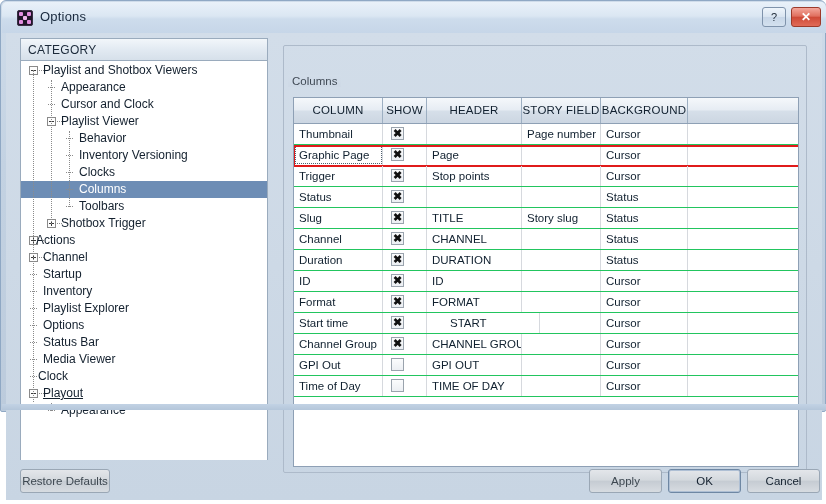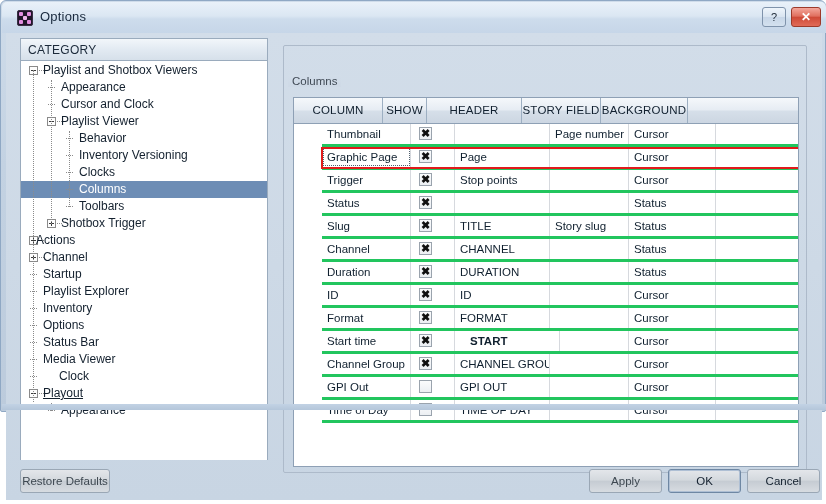--- a/index.html
+++ b/index.html
@@ -132,21 +132,21 @@
   }
   #grid-head .hc{
     position:absolute;top:0;height:25px;line-height:25px;
     font-size:11.5px;color:#11202f;text-align:center;
     border-right:1px solid #9dafc2;
     box-sizing:border-box;
     letter-spacing:.2px;
   }
   #grid-head .hc.filler{border-right:none;}
   .row{
-    position:relative;height:20px;border-bottom:3px solid #22c55e;margin-left:28px;
+    position:relative;height:20px;border-bottom:1px solid #22c55e;
   }
   .cell{
     position:absolute;top:0;height:20px;line-height:20px;
     font-size:11.5px;color:#10202f;
     box-sizing:border-box;
     border-right:1px solid #d6d9de;
     padding-left:5px;white-space:nowrap;overflow:hidden;
   }
   .cell.filler{border-right:none;}
   .chk{
@@ -269,41 +269,41 @@
             <div class="tog plus" style="left: 8px;"></div>
             <div class="dash" style="left: 18px; width: 5px;"></div>
             <span class="lbl" style="left: 22px;">Channel</span>
           </div>
           <div class="tnode">
             <div class="dash" style="left: 9px;"></div>
             <span class="lbl" style="left: 22px;">Startup</span>
           </div>
           <div class="tnode">
             <div class="dash" style="left: 9px;"></div>
+            <span class="lbl" style="left: 22px;">Inventory</span>
+          </div>
+          <div class="tnode">
+            <div class="dash" style="left: 9px;"></div>
             <span class="lbl" style="left: 22px;">Playlist Explorer</span>
           </div>
           <div class="tnode">
             <div class="dash" style="left: 9px;"></div>
-            <span class="lbl" style="left: 22px;">Inventory</span>
-          </div>
-          <div class="tnode">
-            <div class="dash" style="left: 9px;"></div>
             <span class="lbl" style="left: 22px;">Options</span>
           </div>
           <div class="tnode">
             <div class="dash" style="left: 9px;"></div>
             <span class="lbl" style="left: 22px;">Status Bar</span>
           </div>
           <div class="tnode">
             <div class="dash" style="left: 9px;"></div>
             <span class="lbl" style="left: 22px;">Media Viewer</span>
           </div>
           <div class="tnode">
             <div class="dash" style="left: 9px;"></div>
-            <span class="lbl" style="left: 38px;">Clock</span>
+            <span class="lbl" style="left: 17px;">Clock</span>
           </div>
           <div class="tnode">
             <div class="tog" style="left: 8px;"></div>
             <div class="dash" style="left: 18px; width: 5px;"></div>
             <span class="lbl" style="left: 22px; text-decoration: underline;">Playout</span>
           </div>
           <div class="tnode">
             <div class="dash" style="left: 27px;"></div>
             <span class="lbl" style="left: 40px;">Appearance</span>
           </div>
@@ -416,21 +416,21 @@
             <div class="cell" style="left: 133px; width: 95px;">FORMAT</div>
             <div class="cell" style="left: 228px; width: 79px;"></div>
             <div class="cell" style="left: 307px; width: 87px;">Cursor</div>
             <div class="cell filler" style="left: 394px; width: 110px;"></div>
           </div>
           <div class="row">
             <div class="cell" style="left: 0px; width: 89px;">Start time</div>
             <div class="cell" style="left: 89px; width: 44px;">
               <div class="chk on"></div>
             </div>
-            <div class="cell" style="left: 143px; width: 95px; font-weight: bold;">START</div>
+            <div class="cell" style="left: 151px; width: 95px;">START</div>
             <div class="cell" style="left: 228px; width: 79px;"></div>
             <div class="cell" style="left: 307px; width: 87px;">Cursor</div>
             <div class="cell filler" style="left: 394px; width: 110px;"></div>
           </div>
           <div class="row">
             <div class="cell" style="left: 0px; width: 89px;">Channel Group</div>
             <div class="cell" style="left: 89px; width: 44px;">
               <div class="chk on"></div>
             </div>
             <div class="cell" style="left: 133px; width: 95px;">CHANNEL GROUP</div>

